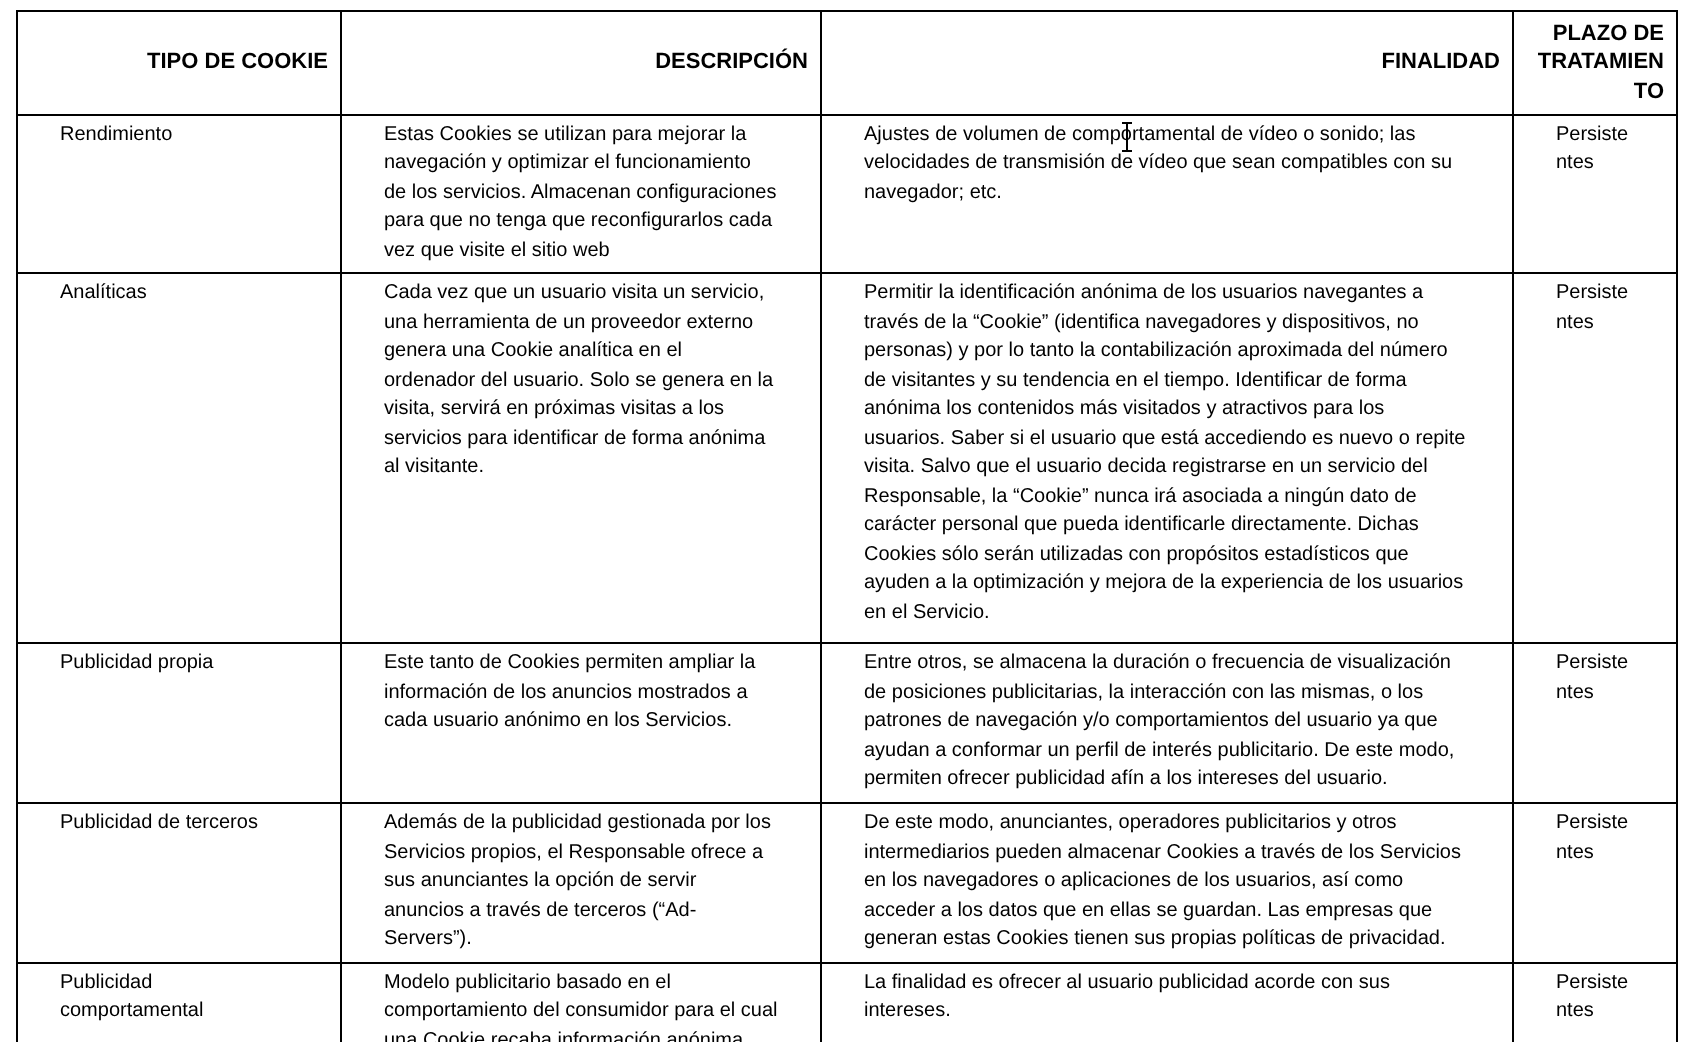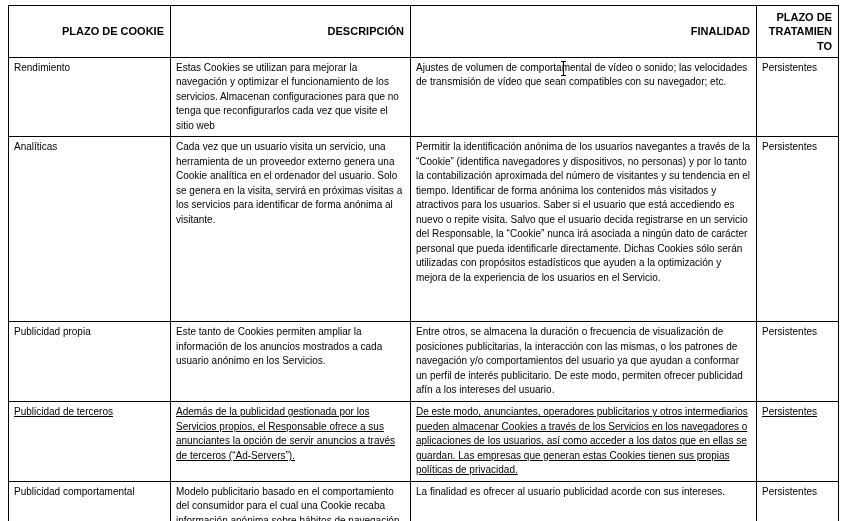--- a/index.html
+++ b/index.html
@@ -22,39 +22,39 @@
     top: 5px;
     width: 830px;
     border-collapse: collapse;
     table-layout: fixed;
   }
   .cookie-table th,
   .cookie-table td {
     border: 1px solid #000000;
     vertical-align: top;
     text-align: left;
-    padding: 3px 5px;
+    padding: 3px 21px;
     font-size: 10px;
     line-height: 1.45;
     overflow: hidden;
     word-wrap: break-word;
   }
   .cookie-table th {
     font-size: 11px;
     font-weight: bold;
     text-align: right;
     vertical-align: middle;
     padding: 4px 6px;
     line-height: 1.3;
   }
   tr.header-row   { height: 38px; }
   tr.row-1        { height: 68px; }
   tr.row-2        { height: 185px; }
   tr.row-3        { height: 80px; }
-  tr.row-4        { height: 78px; text-decoration: underline; }
+  tr.row-4        { height: 78px; }
   tr.row-5        { height: 56px; }
   .ibeam-cursor {
     position: absolute;
     left: 563px;
     top: 61px;
     width: 1px;
     height: 15px;
     background: #000000;
   }
   .ibeam-cursor::before,
@@ -76,21 +76,21 @@
 
   <table class="cookie-table">
     <colgroup>
       <col style="width:162px">
       <col style="width:240px">
       <col style="width:346px">
       <col style="width:82px">
     </colgroup>
     <thead>
       <tr class="header-row">
-        <th>PLAZO DE COOKIE</th>
+        <th>TIPO DE COOKIE</th>
         <th>DESCRIPCIÓN</th>
         <th>FINALIDAD</th>
         <th>PLAZO DE TRATAMIENTO</th>
       </tr>
     </thead>
     <tbody>
       <tr class="row-1">
         <td>Rendimiento</td>
         <td>Estas Cookies se utilizan para mejorar la navegación y optimizar el funcionamiento de los servicios. Almacenan configuraciones para que no tenga que reconfigurarlos cada vez que visite el sitio web</td>
         <td>Ajustes de volumen de comportamental de vídeo o sonido; las velocidades de transmisión de vídeo que sean compatibles con su navegador; etc.</td>

